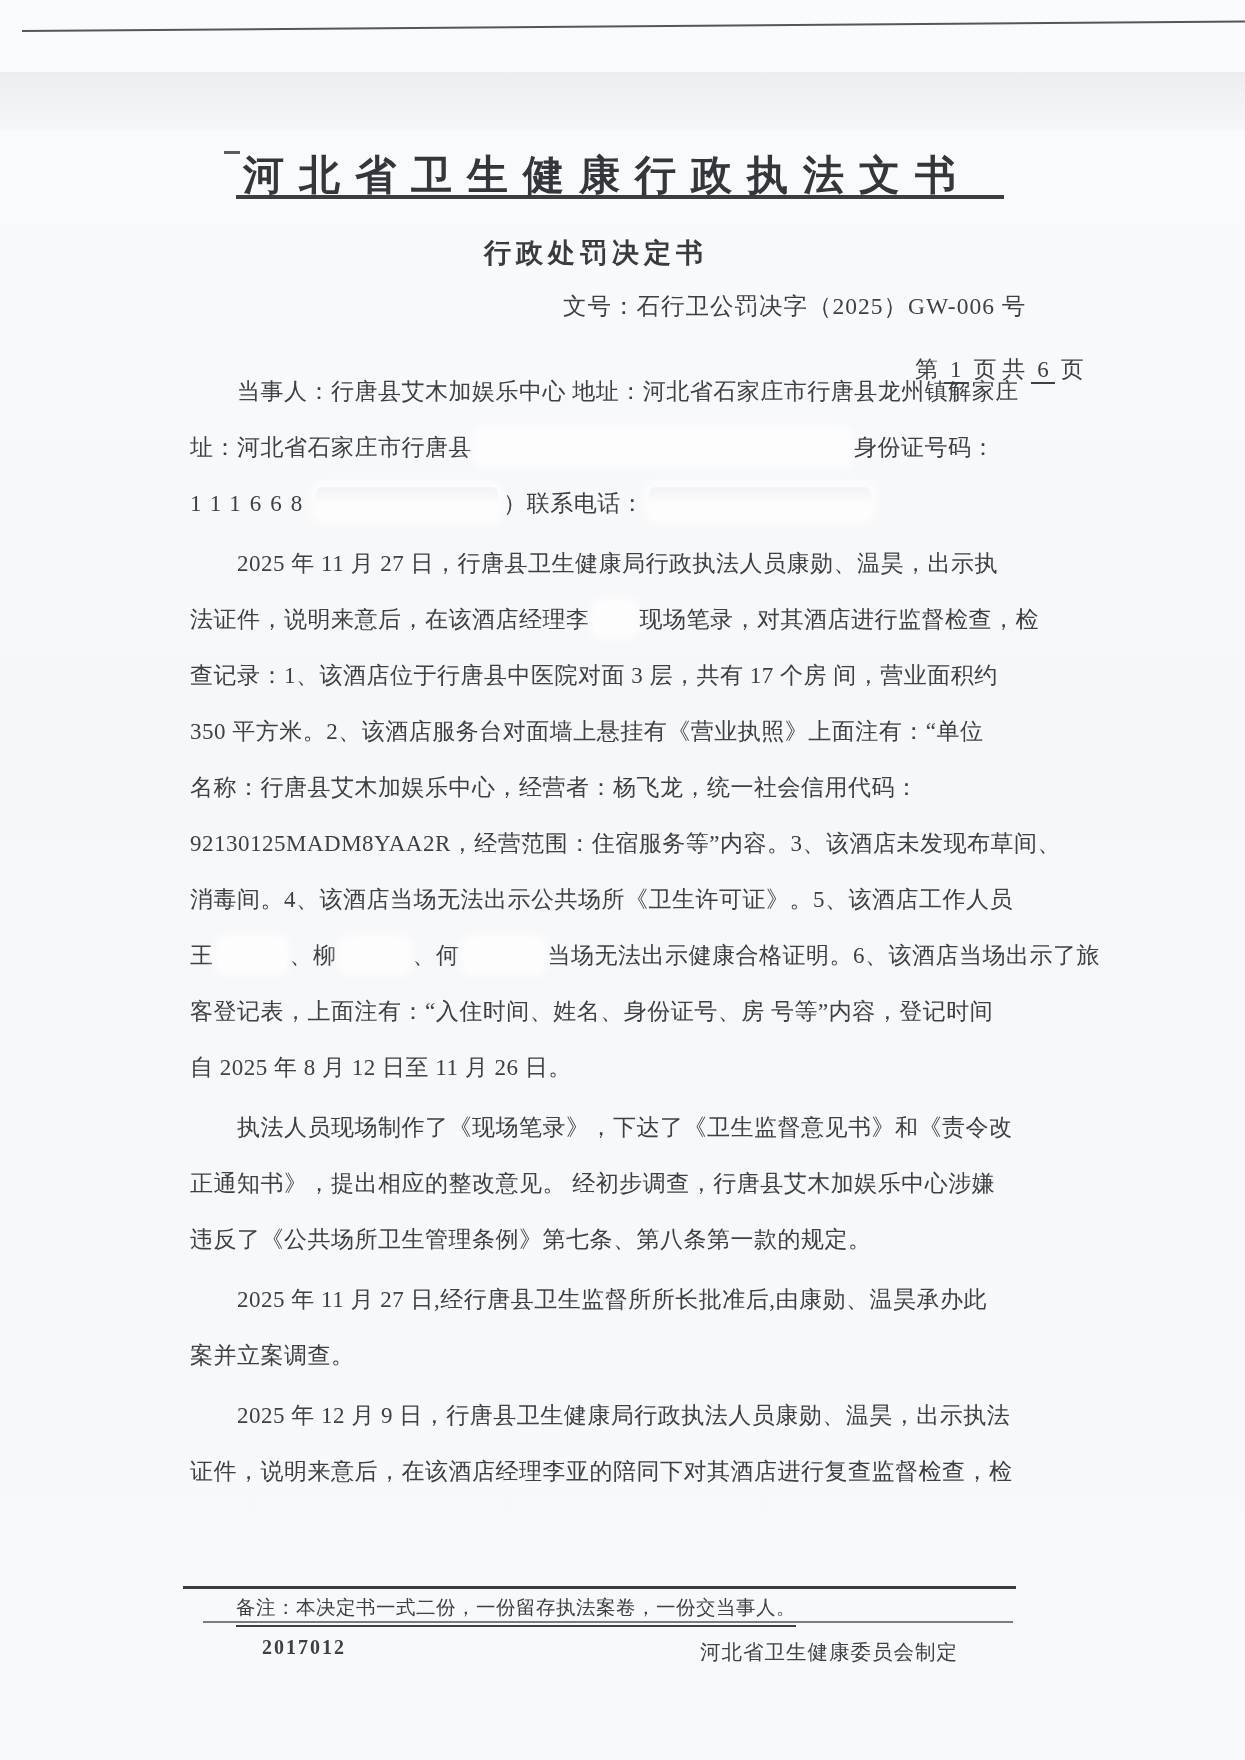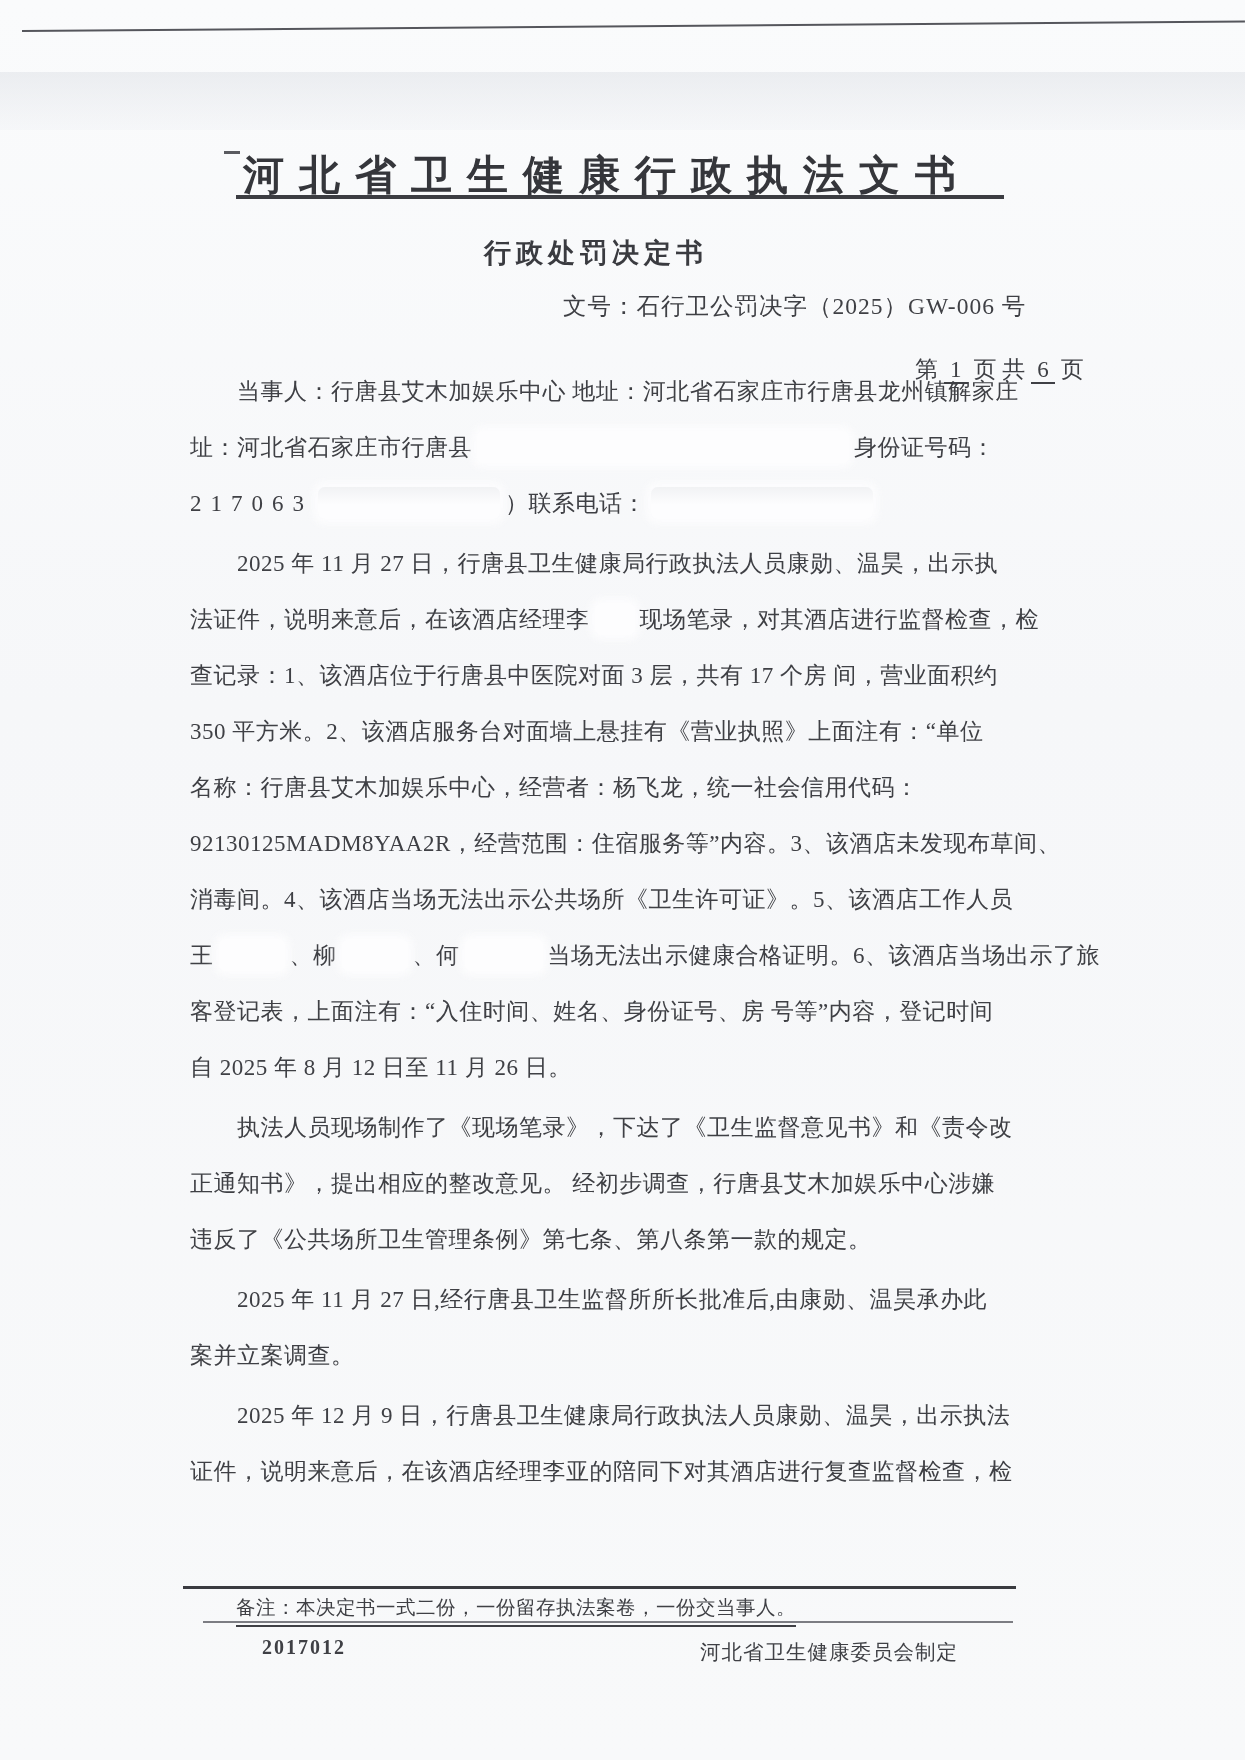--- a/index.html
+++ b/index.html
@@ -67,21 +67,21 @@
   <div class="page-indicator">
     <span>第</span><span class="page-num">1</span><span>页 共</span><span class="page-num">6</span><span>页</span>
   </div>
 
   <div class="body-col">
     <div class="line indent">当事人：行唐县艾木加娱乐中心 地址：河北省石家庄市行唐县龙州镇解家庄</div>
     <div class="line">
       <span>址：河北省石家庄市行唐县</span><span class="redact r-address"></span><span>身份证号码：</span>
     </div>
     <div class="line">
-      <span class="num-wide">217063</span><span class="redact r-idnum r-smudge"></span><span>）联系电话：</span><span class="redact r-phone r-smudge"></span>
+      <span class="num-wide">111668</span><span class="redact r-idnum r-smudge"></span><span>）联系电话：</span><span class="redact r-phone r-smudge"></span>
     </div>
 
     <div class="line indent para-gap">2025 年 11 月 27 日，行唐县卫生健康局行政执法人员康勋、温昊，出示执</div>
     <div class="line">
       <span>法证件，说明来意后，在该酒店经理李</span><span class="redact r-manager"></span><span>现场笔录，对其酒店进行监督检查，检</span>
     </div>
     <div class="line">查记录：1、该酒店位于行唐县中医院对面 3 层，共有 17 个房 间，营业面积约</div>
     <div class="line">350 平方米。2、该酒店服务台对面墙上悬挂有《营业执照》上面注有：“单位</div>
     <div class="line">名称：行唐县艾木加娱乐中心，经营者：杨飞龙，统一社会信用代码：</div>
     <div class="line">92130125MADM8YAA2R，经营范围：住宿服务等”内容。3、该酒店未发现布草间、</div>

